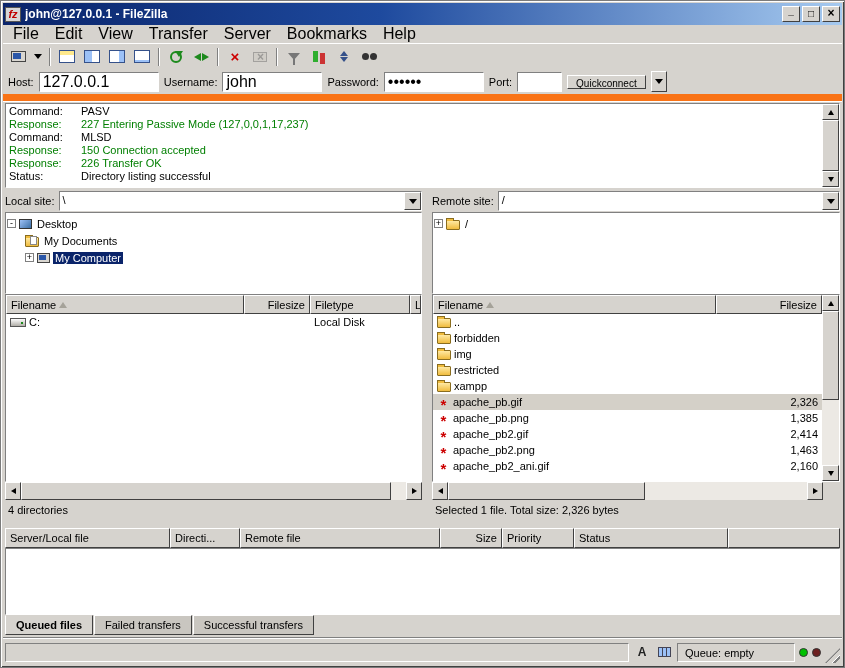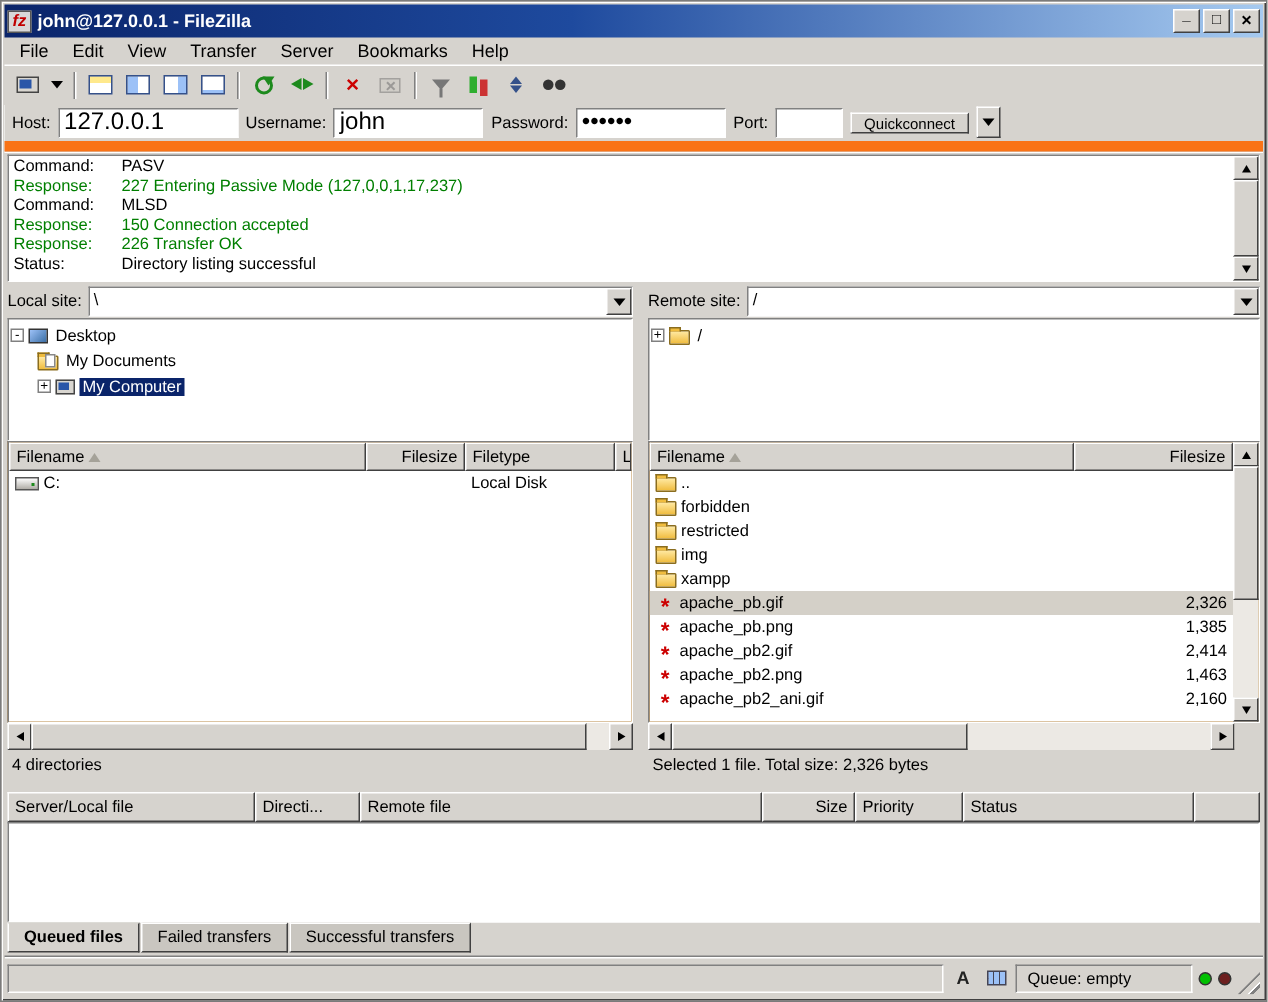--- a/index.html
+++ b/index.html
@@ -23,21 +23,21 @@
   .title-text { color:#ffffff; font-weight:bold; font-size:12px; flex:1; white-space:nowrap; overflow:hidden; }
   .winbtns { display:flex; gap:2px; }
   .winbtn { width:18px; height:16px; font-size:10px; line-height:13px; text-align:center;
             font-weight:bold; color:#000; }
   .winbtn.min::after { content:"_"; position:relative; top:-3px; }
   .winbtn.max::after { content:"□"; }
   .winbtn.cls::after { content:"×"; font-size:12px; }
 
   
   .menubar { height:18px; display:flex; align-items:center; padding-left:2px; flex:0 0 auto; }
-  .menu-item { padding:2px 8px; font-size:12px; }
+  .menu-item { padding:2px 8px; font-size:16px; }
 
   
   .toolbar { height:26px; display:flex; align-items:center; padding:1px 3px; gap:1px;
              border-top:1px solid #fff; flex:0 0 auto; }
   .tbtn { width:24px; height:22px; display:flex; align-items:center; justify-content:center; }
   .tbtn.narrow { width:14px; }
   .tsep { width:2px; height:18px; border-left:1px solid #808080; border-right:1px solid #fff; margin:0 3px; }
   .dim { opacity:.45; }
 
   
@@ -152,21 +152,21 @@
 
   .c-name-l { width:238px; } .c-size-l { width:66px; } .c-type-l { width:100px; } .c-last-l { flex:1; }
   .c-name-r { width:283px; } .c-size-r { flex:1; }
 
   .statusline { height:22px; padding:4px 5px 0 5px; flex:0 0 auto; white-space:nowrap; overflow:hidden; }
 
   .hsplit { height:6px; flex:0 0 auto; }
 
   
   .q-headers { height:20px; display:flex; margin:0 2px; flex:0 0 auto; }
-  .q-c0 { width:165px; } .q-c1 { width:70px; } .q-c2 { width:268px; }
+  .q-c0 { width:165px; } .q-c1 { width:70px; } .q-c2 { width:200px; }
   .q-c3 { width:62px; } .q-c4 { width:72px; } .q-c5 { width:154px; } .q-c6 { flex:1; }
   .q-body { height:67px; margin:0 2px; border:1px solid; border-color:#808080 #fff #fff #808080;
             background:#fff; flex:0 0 auto; }
 
   .tabsrow { height:22px; display:flex; align-items:flex-start; padding-left:2px; gap:1px; flex:0 0 auto; }
   .tab { height:20px; padding:3px 10px; border:1px solid; border-color:#fff #404040 #404040 #fff;
          background:#c9c6c0; font-size:11px; }
   .tab.active { background:#d6d3ce; font-weight:bold; border-top-color:#d6d3ce; }
 
   
@@ -421,28 +421,28 @@
               <div class="frow">
                 <span class="cell c-name-r">
                     <span class="folder-ic"></span>
                     <span>forbidden</span>
                   </span>
                 <span class="cell c-size-r r"></span>
               </div>
               <div class="frow">
                 <span class="cell c-name-r">
                     <span class="folder-ic"></span>
+                    <span>img</span>
+                  </span>
+                <span class="cell c-size-r r"></span>
+              </div>
+              <div class="frow">
+                <span class="cell c-name-r">
+                    <span class="folder-ic"></span>
                     <span>restricted</span>
-                  </span>
-                <span class="cell c-size-r r"></span>
-              </div>
-              <div class="frow">
-                <span class="cell c-name-r">
-                    <span class="folder-ic"></span>
-                    <span>img</span>
                   </span>
                 <span class="cell c-size-r r"></span>
               </div>
               <div class="frow">
                 <span class="cell c-name-r">
                     <span class="folder-ic"></span>
                     <span>xampp</span>
                   </span>
                 <span class="cell c-size-r r"></span>
               </div>

